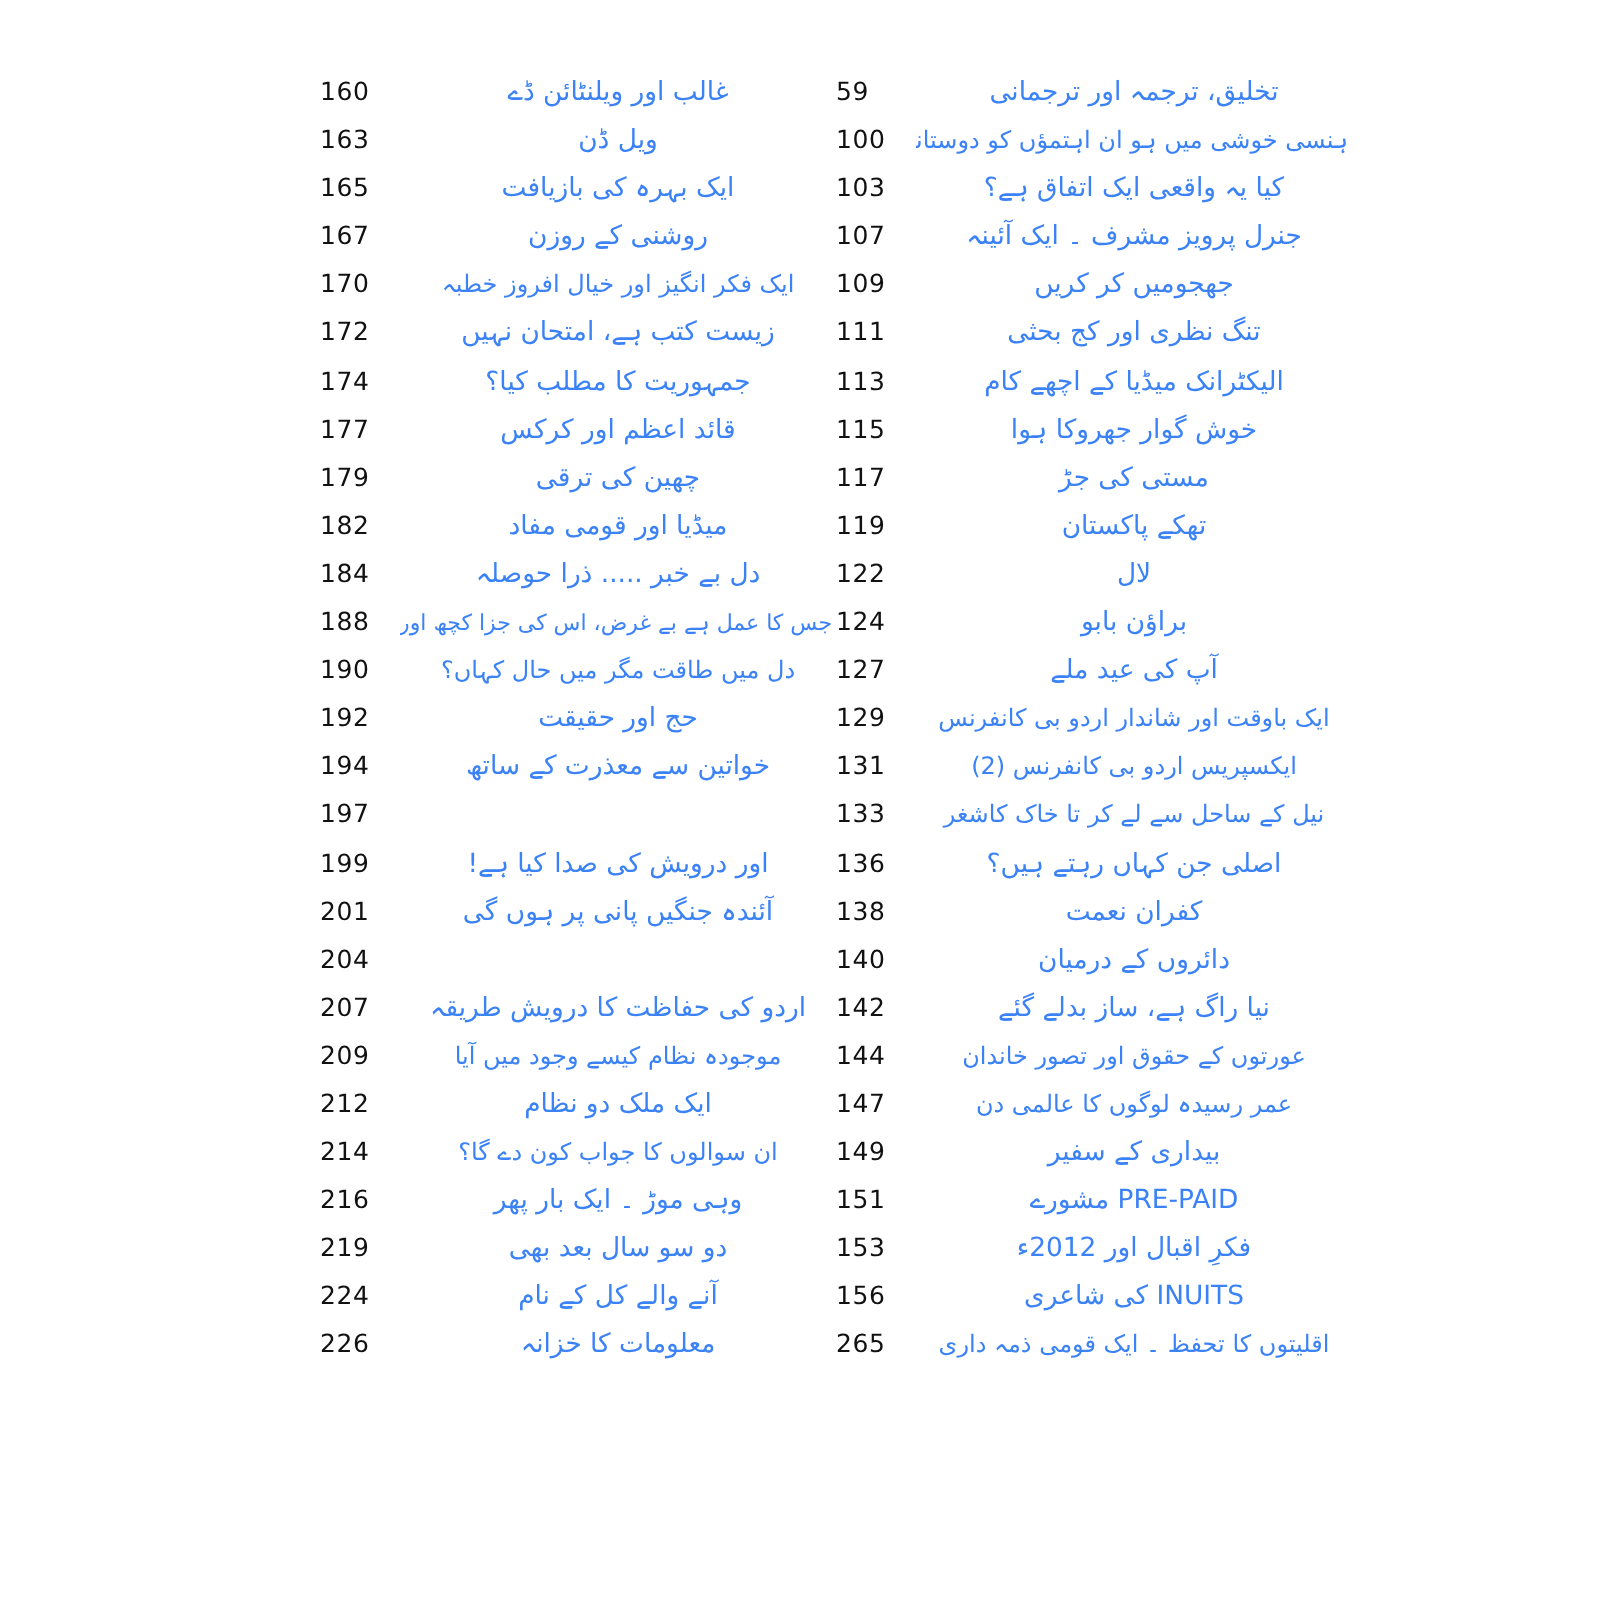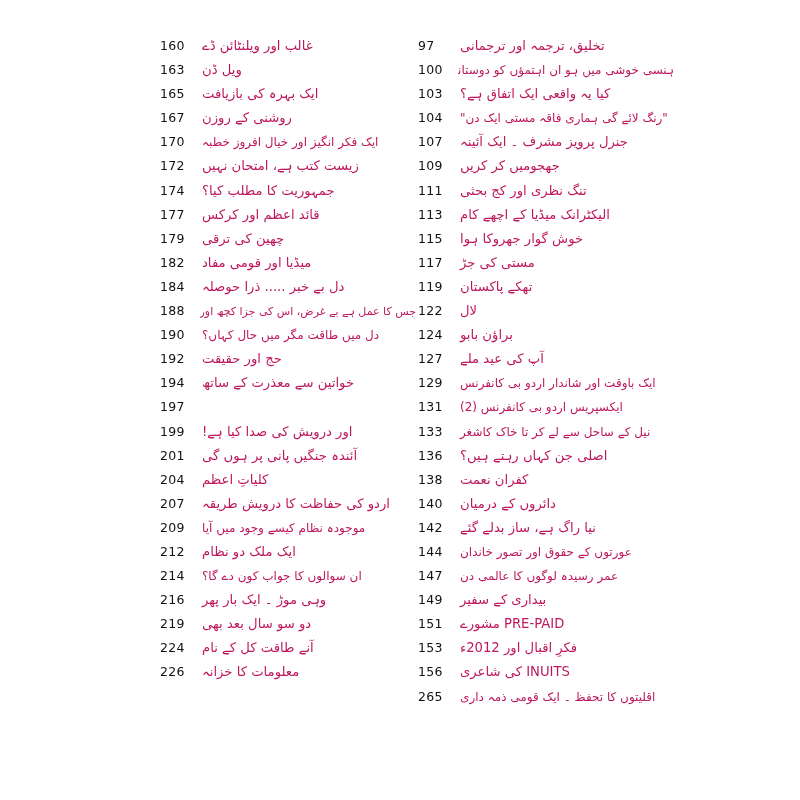--- a/index.html
+++ b/index.html
@@ -49,25 +49,25 @@
     width: 40px;
     flex: 0 0 40px;
     text-align: left;
     font-family: "DejaVu Sans", sans-serif;
     font-size: 12.5px;
     letter-spacing: 0.3px;
     color: #111111;
   }
   .entry {
     flex: 1 1 auto;
-    text-align: left;
+    text-align: center;
     direction: rtl;
     font-family: "DejaVu Sans", sans-serif;
     font-size: 13.2px;
-    color: #be185d;
+    color: #3b82f6;
     overflow: hidden;
     padding-left: 2px;
     padding-right: 2px;
   }
   .entry.small {
     font-size: 12px;
   }
   .entry.tiny {
     font-size: 11px;
   }
@@ -145,21 +145,20 @@
       <div class="row">
           <span class="pageno">199</span>
           <span class="entry">اور درویش کی صدا کیا ہے!</span>
         </div>
       <div class="row">
           <span class="pageno">201</span>
           <span class="entry">آئندہ جنگیں پانی پر ہوں گی</span>
         </div>
       <div class="row">
           <span class="pageno">204</span>
-          <span class="entry">کلیاتِ اعظم</span>
         </div>
       <div class="row">
           <span class="pageno">207</span>
           <span class="entry">اردو کی حفاظت کا درویش طریقہ</span>
         </div>
       <div class="row">
           <span class="pageno">209</span>
           <span class="entry small">موجودہ نظام کیسے وجود میں آیا</span>
         </div>
       <div class="row">
@@ -173,46 +172,42 @@
       <div class="row">
           <span class="pageno">216</span>
           <span class="entry">وہی موڑ ۔ ایک بار پھر</span>
         </div>
       <div class="row">
           <span class="pageno">219</span>
           <span class="entry">دو سو سال بعد بھی</span>
         </div>
       <div class="row">
           <span class="pageno">224</span>
-          <span class="entry">آنے طاقت کل کے نام</span>
+          <span class="entry">آنے والے کل کے نام</span>
         </div>
       <div class="row">
           <span class="pageno">226</span>
           <span class="entry">معلومات کا خزانہ</span>
         </div>
     </div>
 
     <div class="column">
       <div class="row">
-          <span class="pageno">97</span>
+          <span class="pageno">59</span>
           <span class="entry">تخلیق، ترجمہ اور ترجمانی</span>
         </div>
       <div class="row">
           <span class="pageno">100</span>
           <span class="entry small">ہنسی خوشی میں ہو ان اہتمؤں کو دوستانا جا</span>
         </div>
       <div class="row">
           <span class="pageno">103</span>
           <span class="entry">کیا یہ واقعی ایک اتفاق ہے؟</span>
         </div>
       <div class="row">
-          <span class="pageno">104</span>
-          <span class="entry small">"رنگ لائے گی ہماری فاقہ مستی ایک دن"</span>
-        </div>
-      <div class="row">
           <span class="pageno">107</span>
           <span class="entry">جنرل پرویز مشرف ۔ ایک آئینہ</span>
         </div>
       <div class="row">
           <span class="pageno">109</span>
           <span class="entry">جھجومیں کر کریں</span>
         </div>
       <div class="row">
           <span class="pageno">111</span>
           <span class="entry">تنگ نظری اور کج بحثی</span>

